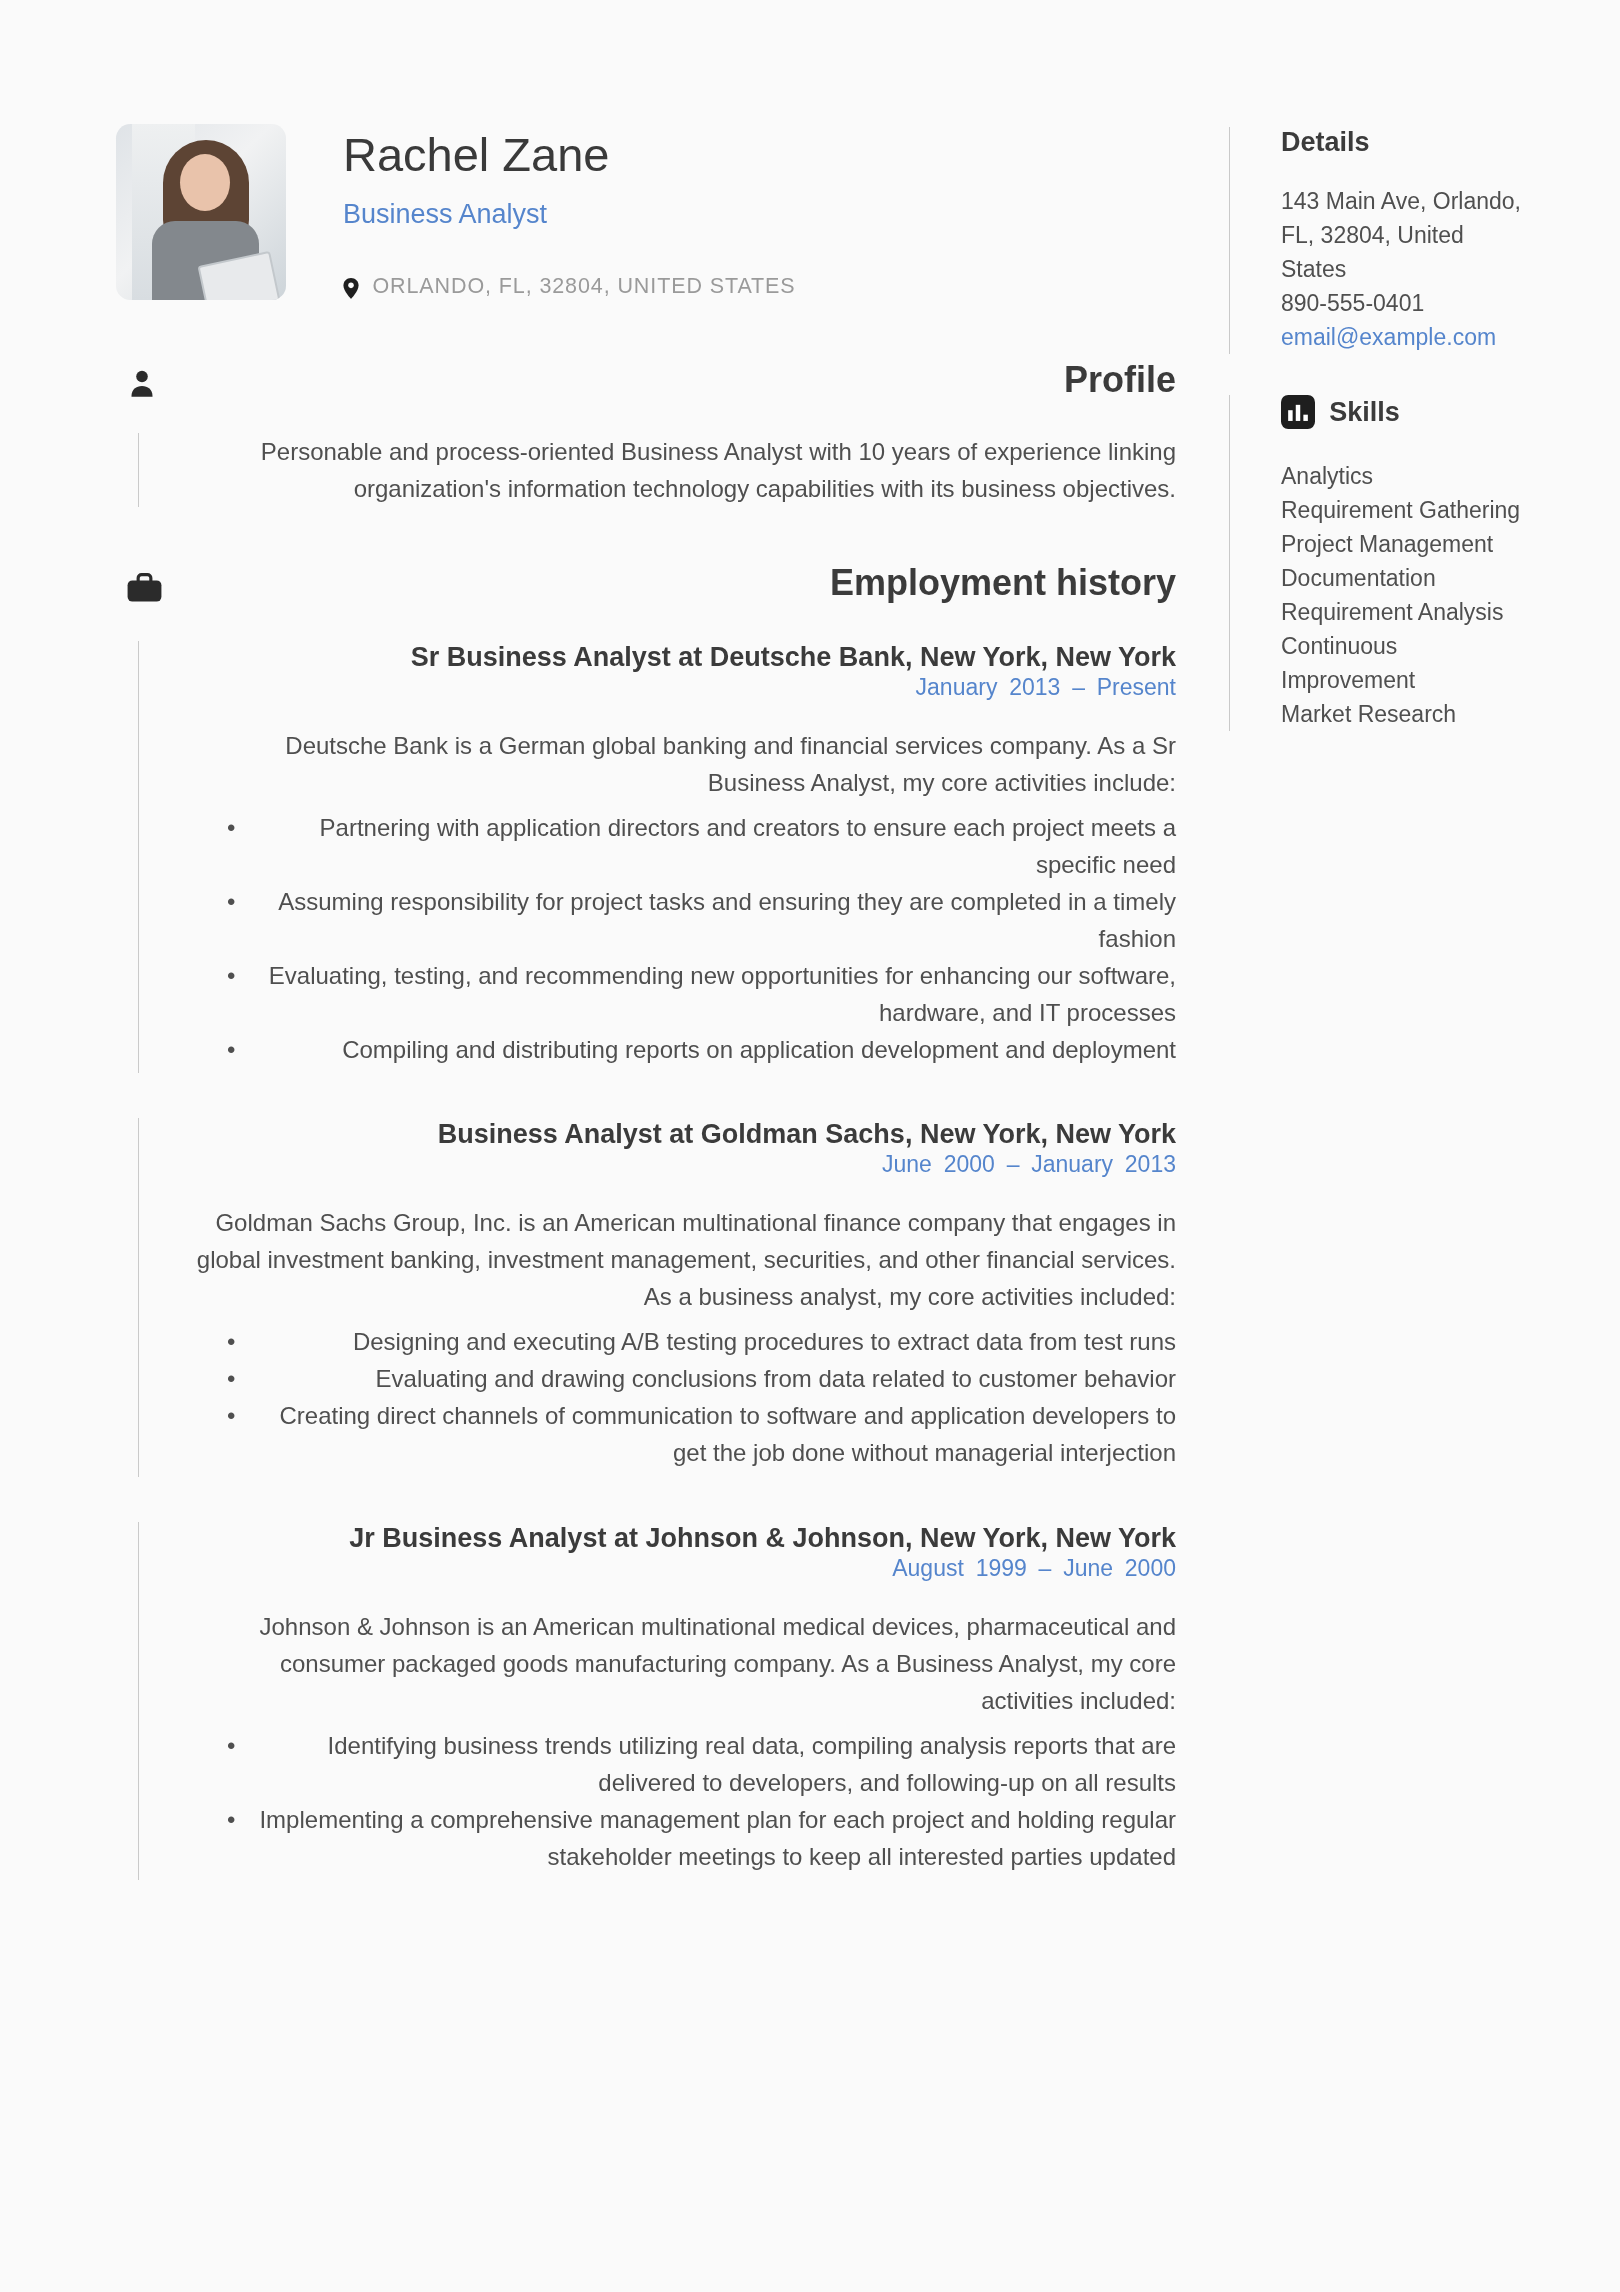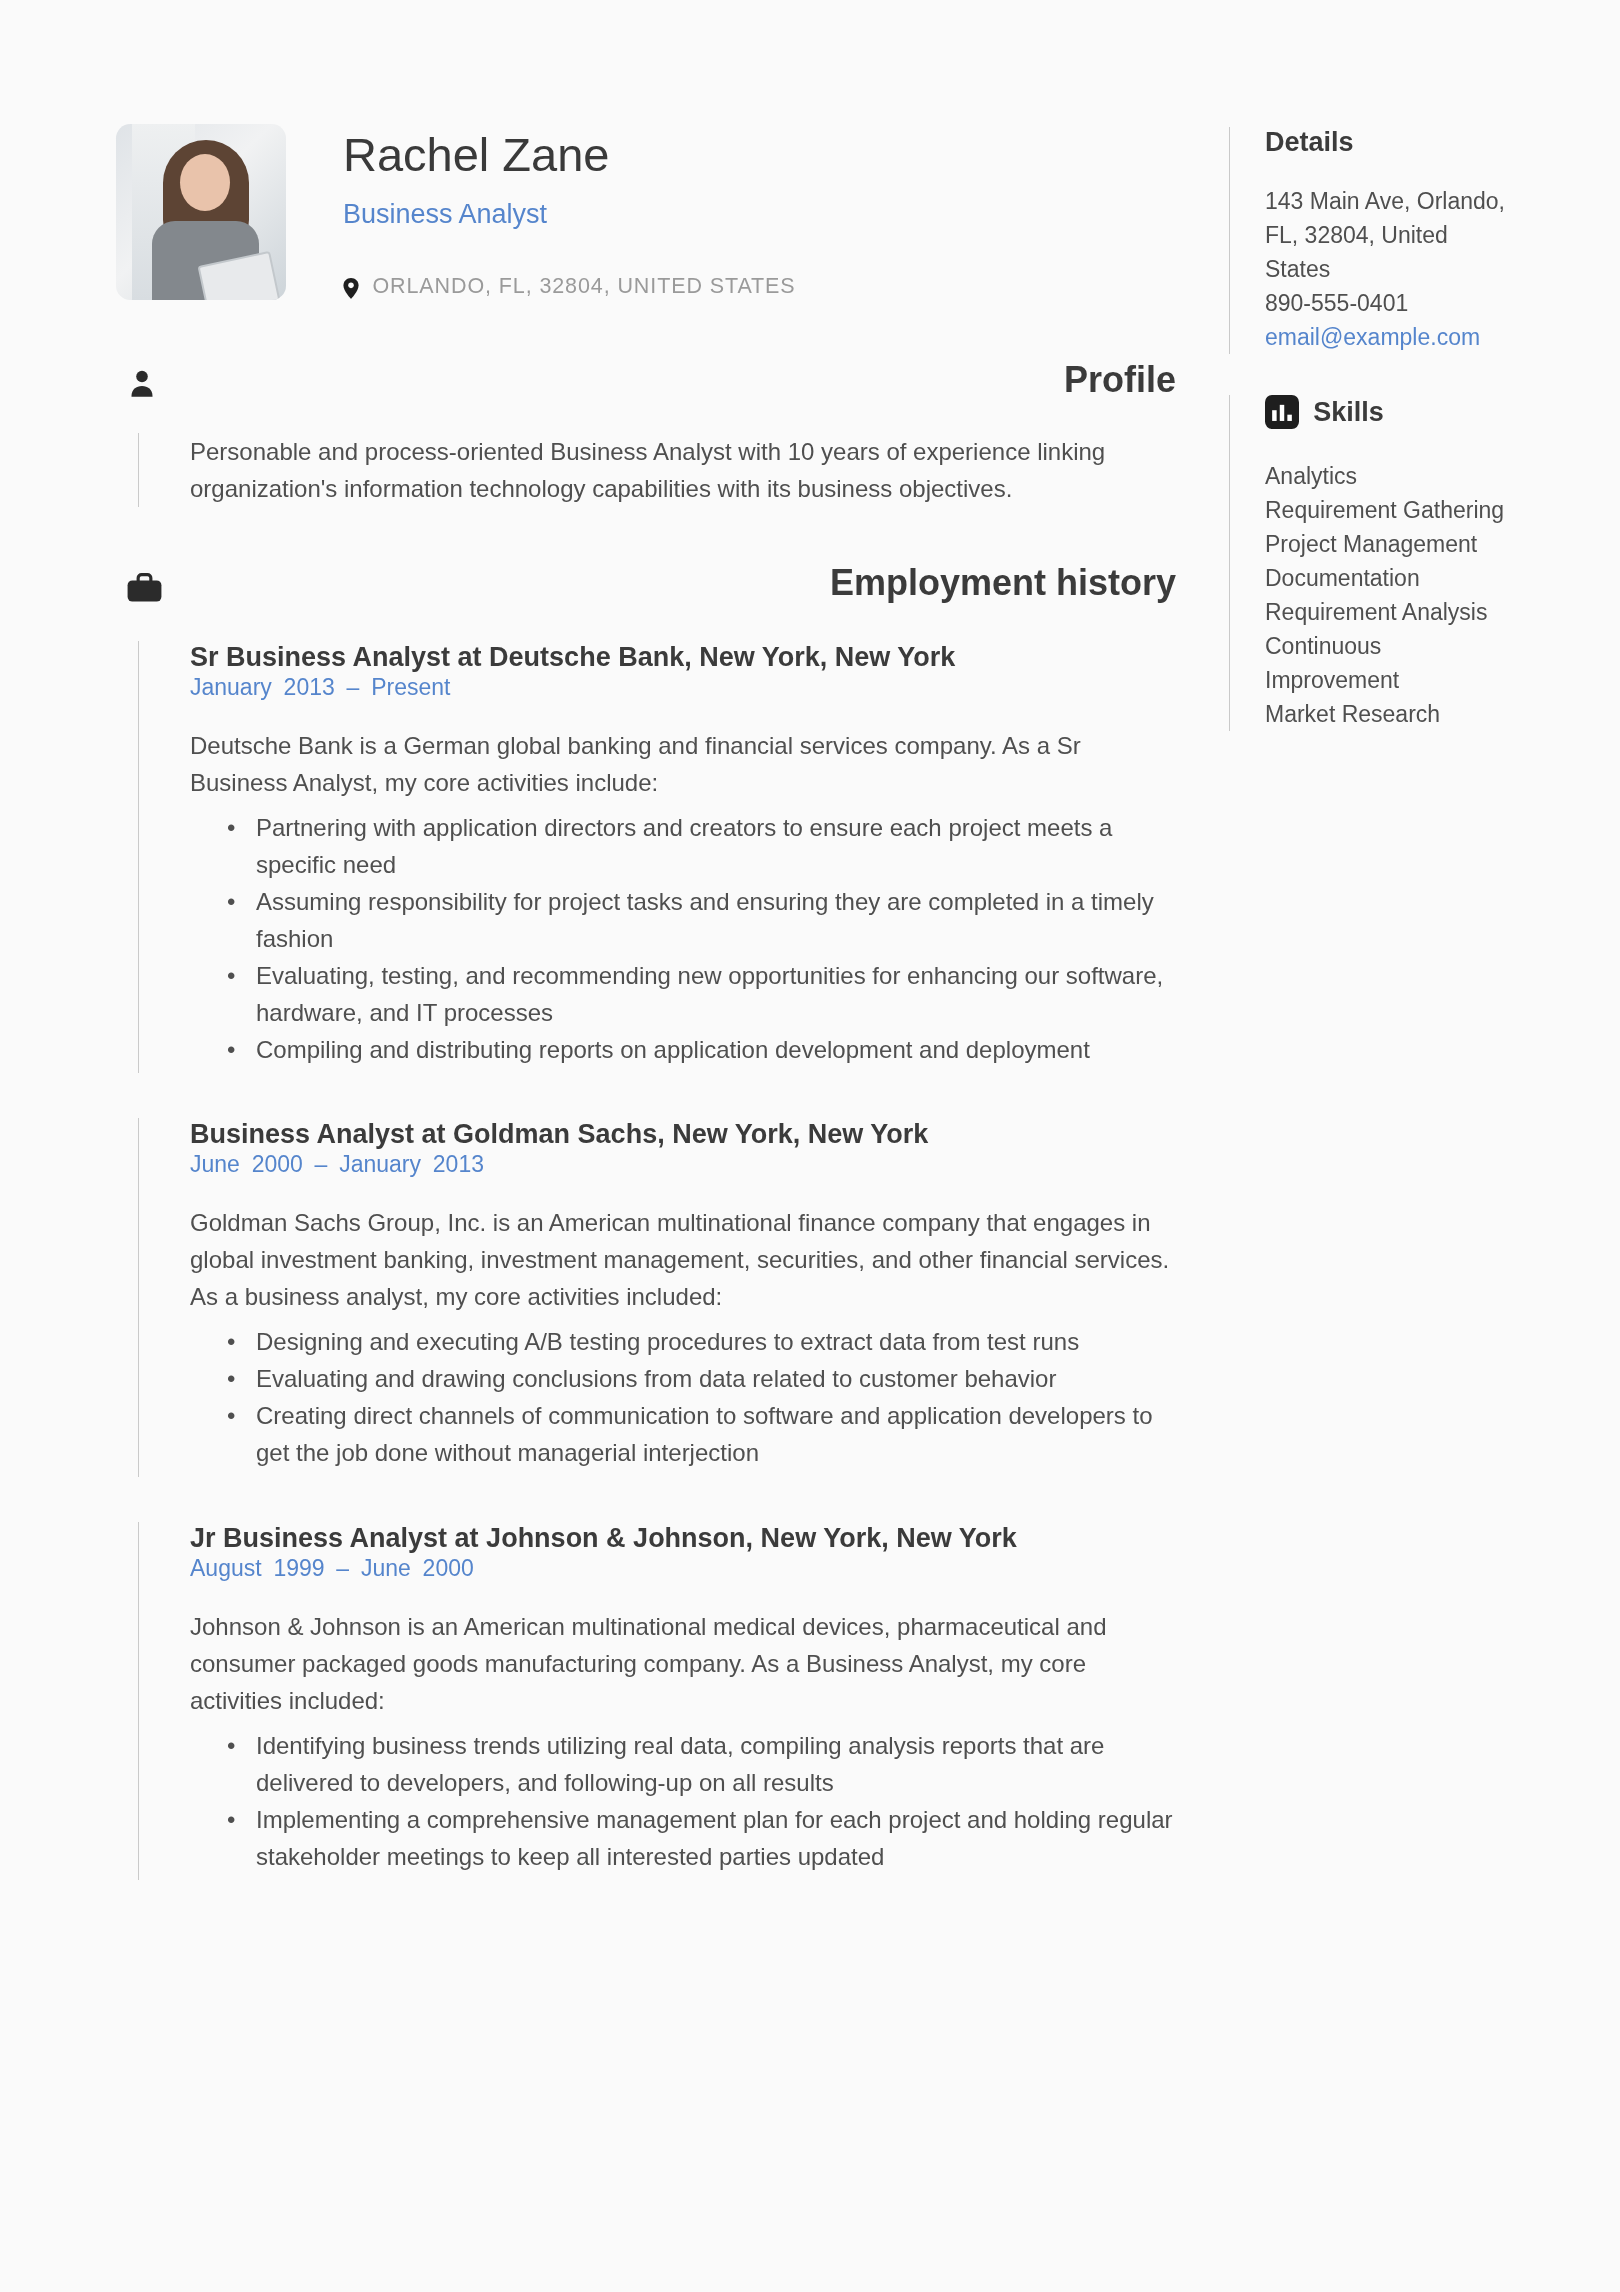--- a/index.html
+++ b/index.html
@@ -24,34 +24,34 @@
   .name{font-size:47px;line-height:52px;font-weight:500;color:#3a3a3a;}
   .job-title{margin-top:18px;font-size:27px;line-height:30px;color:#5585cc;}
   .loc-row{margin-top:45px;display:flex;align-items:flex-end;gap:13.4px;}
   .loc-text{font-size:21.5px;letter-spacing:0.9px;color:#9a9a9a;}
   
   .main-col{position:absolute;left:191px;top:360px;width:985px;}
   .section-head{position:relative;font-size:36px;line-height:39px;font-weight:700;color:#3b3b3b;text-align:right;}
   .section-head .sec-icon{position:absolute;top:5.4px;}
   .sec-icon.person{left:-61px;}
   .sec-icon.case{left:-65px;top:7.2px;}
-  .rail{border-left:1.8px solid #cacaca;margin-left:-53px;padding-left:51px;}
+  .rail{border-left:1.8px solid #cacaca;margin-left:-53px;padding-left:51px;text-align:right;}
   .profile-para{margin-top:34px;font-size:24px;line-height:37px;color:#4f4f4f;}
   .employment-head{margin-top:56px;}
   .job{margin-top:39px;padding-bottom:5.4px;}
   .job + .job{margin-top:45px;}
   .job h3{margin:0;font-size:27px;line-height:32px;font-weight:600;color:#3b3b3b;}
   .job .dates{margin-top:0;font-size:23px;line-height:29px;color:#5585cc;word-spacing:5.4px;}
   .job .desc{margin:25px 0 0;font-size:24px;line-height:37px;color:#4f4f4f;}
   .job ul{margin:8px 0 0;padding:0 0 0 66px;list-style:none;}
   .job li{position:relative;font-size:24px;line-height:37px;color:#4f4f4f;}
   .job li::before{content:"\2022";position:absolute;left:-29px;color:#4f4f4f;}
   
   .sidebar{position:absolute;left:1229px;top:127px;width:297px;}
-  .side-block{border-left:1.8px solid #c9c9c9;padding-left:35px;}
+  .side-block{border-left:1.8px solid #c9c9c9;padding-left:51px;}
   .side-block.skills-block{margin-top:41px;}
   .side-h{margin:0;font-size:27px;line-height:30px;font-weight:700;color:#3b3b3b;}
   .side-text{font-size:23px;line-height:34px;color:#4f4f4f;width:253px;}
   .addr-group{margin-top:27px;}
   .email-link{color:#5585cc;text-decoration:none;font-size:23px;line-height:34px;display:inline-block;}
   .side-label{margin-top:47px;font-size:21.5px;line-height:25px;letter-spacing:0.4px;color:#9e9e9e;}
   .side-values{margin-top:12.5px;}
   .skills-head-row{display:flex;align-items:center;gap:14.3px;}
   .skills-list{margin-top:30px;width:244px;}
   .skills-list .side-text{width:244px;}

